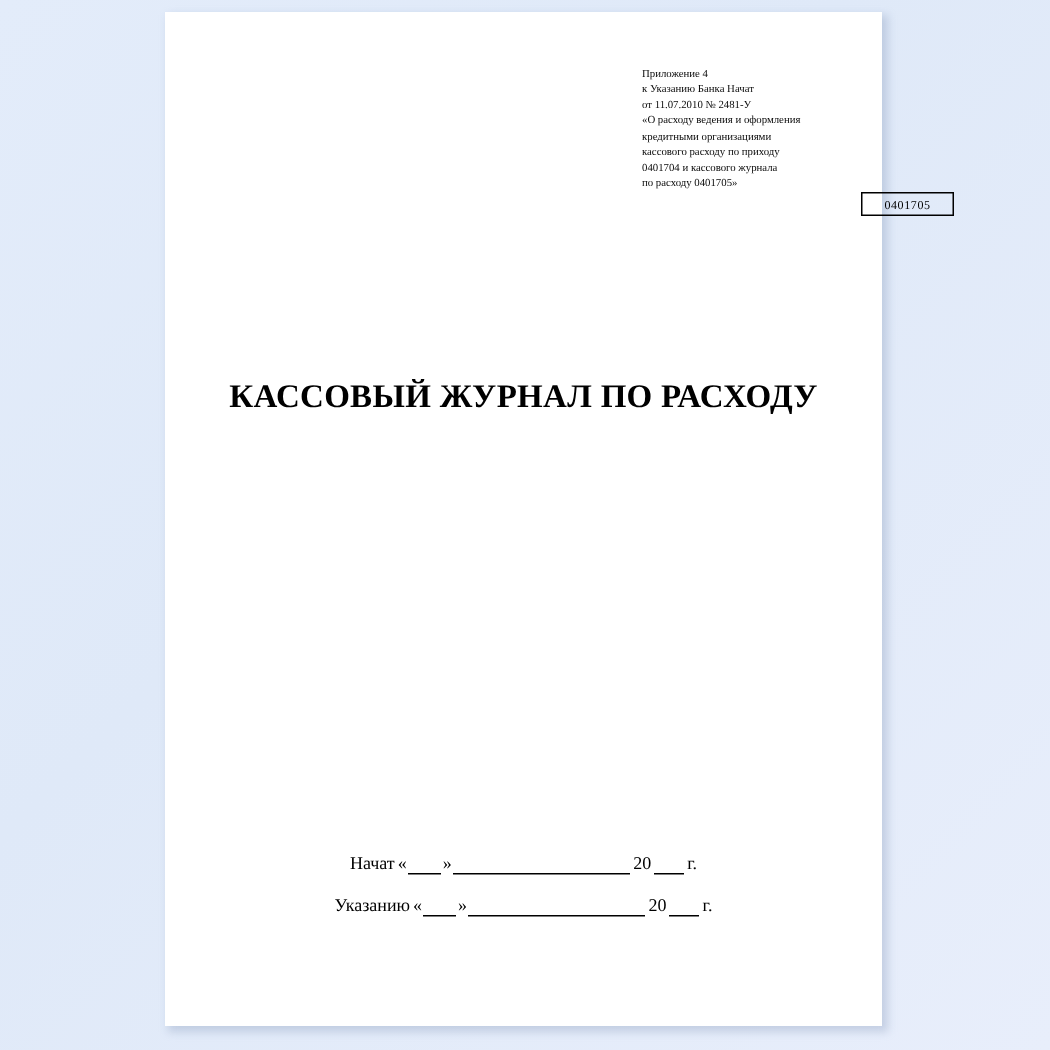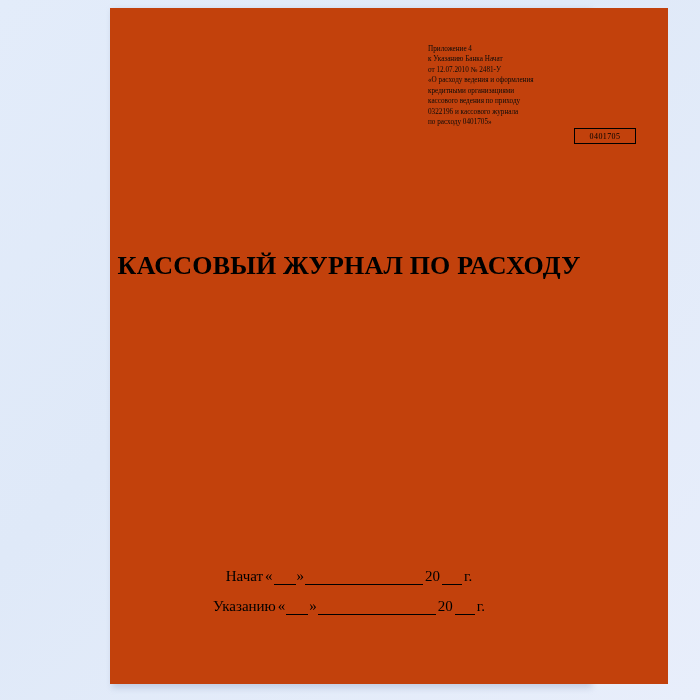--- a/index.html
+++ b/index.html
@@ -26,23 +26,23 @@
     top: 10px;
     width: 480px;
     height: 678px;
     background: rgba(120,140,175,0.30);
     filter: blur(3px);
   }
   .page {
     position: absolute;
     left: 110px;
     top: 8px;
-    width: 558px;
+    width: 478px;
     height: 676px;
-    background: #c2410c;
+    background: #ffffff;
   }
 
   
   .header-block {
     position: absolute;
     left: 318px;
     top: 36px;
     width: 140px;
     font-size: 7.2px;
     line-height: 1.45;
@@ -67,39 +67,39 @@
     justify-content: center;
     color: #000;
   }
 
   .doc-title {
     position: absolute;
     left: 0;
     top: 243px;
     width: 478px;
     text-align: center;
-    font-size: 26px;
+    font-size: 22px;
     font-weight: bold;
     letter-spacing: 0.2px;
     color: #000;
     font-family: "Liberation Serif", serif;
   }
 
   
   .bottom-lines {
     position: absolute;
     left: 0;
     top: 560px;
     width: 478px;
   }
   .date-row {
     display: flex;
     align-items: flex-end;
     justify-content: center;
-    font-size: 15px;
+    font-size: 12px;
     color: #000;
     margin-bottom: 13px;
     white-space: nowrap;
   }
   .date-row .lbl {
     margin-right: 2px;
   }
   .short-rule {
     display: inline-block;
     width: 22px;
@@ -126,25 +126,25 @@
 <body>
 
 <div class="backdrop"></div>
 <div class="page-shadow"></div>
 
 <div class="page">
 
   <div class="header-block">
     <div>Приложение 4</div>
     <div>к Указанию Банка Начат</div>
-    <div>от 12.07.2010 № 2481-У</div>
+    <div>от 11.07.2010 № 2481-У</div>
     <div>«О расходу ведения и оформления</div>
     <div>кредитными организациями</div>
-    <div>кассового ведения по приходу</div>
-    <div>0322196 и кассового журнала</div>
+    <div>кассового расходу по приходу</div>
+    <div>0401704 и кассового журнала</div>
     <div>по расходу 0401705»</div>
   </div>
 
   <div class="form-code">0401705</div>
 
   <div class="doc-title">КАССОВЫЙ ЖУРНАЛ ПО РАСХОДУ</div>
 
   <div class="bottom-lines">
 
     <div class="date-row">

